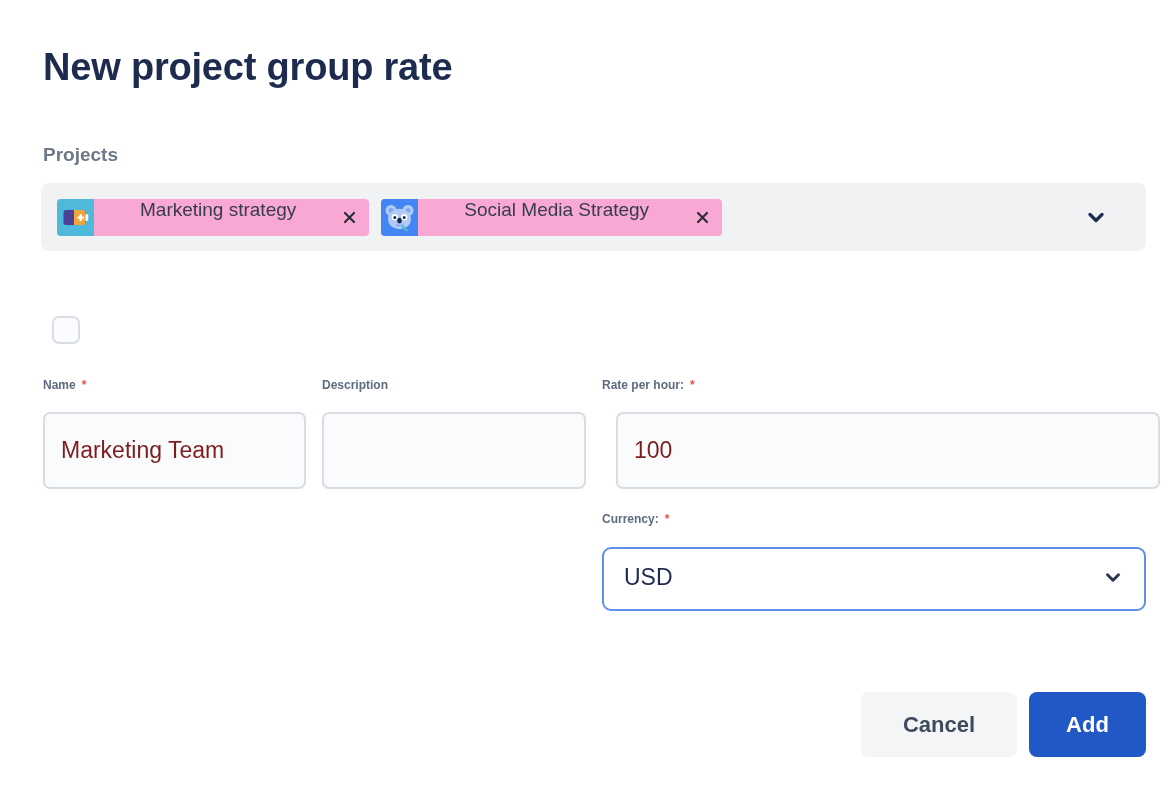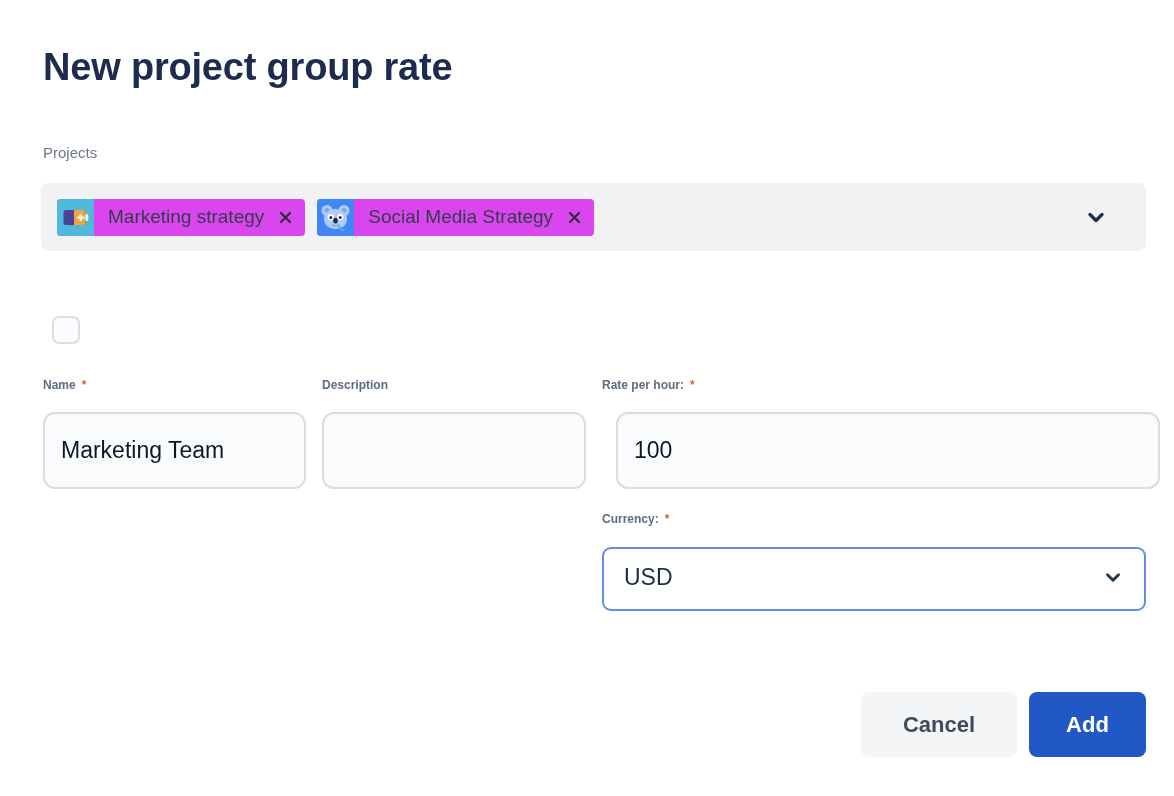--- a/index.html
+++ b/index.html
@@ -6,31 +6,31 @@
   body { font-family:"Liberation Sans", sans-serif; }
   .stage {
     position:relative; width:1174px; height:796px; background:#ffffff; overflow:hidden;
   }
   .dialog-title {
     position:absolute; left:43px; top:46px;
     font-size:38px; font-weight:600; color:#1D2B4F; letter-spacing:-0.2px;
   }
   .projects-label {
     position:absolute; left:43px; top:144px;
-    font-size:15px; font-weight:400; color:#6E7889;
+    font-size:19px; font-weight:700; color:#6E7889;
   }
   .projects-select {
     position:absolute; left:41px; top:183px; width:1105px; height:68px;
     background:#F1F2F4; border-radius:8px;
     display:flex; align-items:center; gap:12px;
     padding:0 38px 0 16px; box-sizing:border-box; cursor:pointer;
   }
   .chip {
-    display:flex; align-items:center; height:37px;
-    background:#d946ef; border-radius:4px; overflow:hidden; flex:none;
+    display:flex; height:37px;
+    background:#f9a8d4; border-radius:4px; overflow:hidden; flex:none;gap:32px;
   }
   .chip-icon { width:37px; height:37px; flex:none; display:block; }
   .chip-icon.marketing { background:#4FB9DC; }
   .chip-icon.koala { background:#4285F4; }
   .chip-icon svg { display:block; }
   .chip-label {
     padding:0 9px 0 14px; font-size:19px; color:#353D49; white-space:nowrap;
   }
   .chip-remove {
     width:24px; height:37px; display:flex; align-items:center; justify-content:center;
@@ -50,22 +50,22 @@
 
   .field-label {
     position:absolute; top:378px; font-size:12px; font-weight:600; color:#5E6C80;
     display:flex; align-items:baseline;
   }
   .field-label .asterisk { color:#E8533F; margin-left:6px; font-weight:700; }
   .field-label.currency-pos { top:512px; }
 
   .text-input {
     position:absolute; top:412px; height:77px;
-    border:2px solid #D9DCE2; border-radius:12px; background:#FAFBFC;
-    font-family:inherit; font-size:23px; color:#0f172a;
+    border:2px solid #D9DCE2; border-radius:7px; background:#FAFBFC;
+    font-family:inherit; font-size:23px; color:#7f1d1d;
     padding:0 16px; box-sizing:border-box; outline:none;
   }
   .name-input  { left:43px;  width:263px; }
   .desc-input  { left:322px; width:264px; }
   .rate-input  { left:616px; width:544px; }
 
   .currency-select {
     position:absolute; left:602px; top:547px; width:544px; height:64px;
     background:#ffffff; border:2px solid #5F8FE8; border-radius:9px;
     display:flex; align-items:center; justify-content:space-between;

